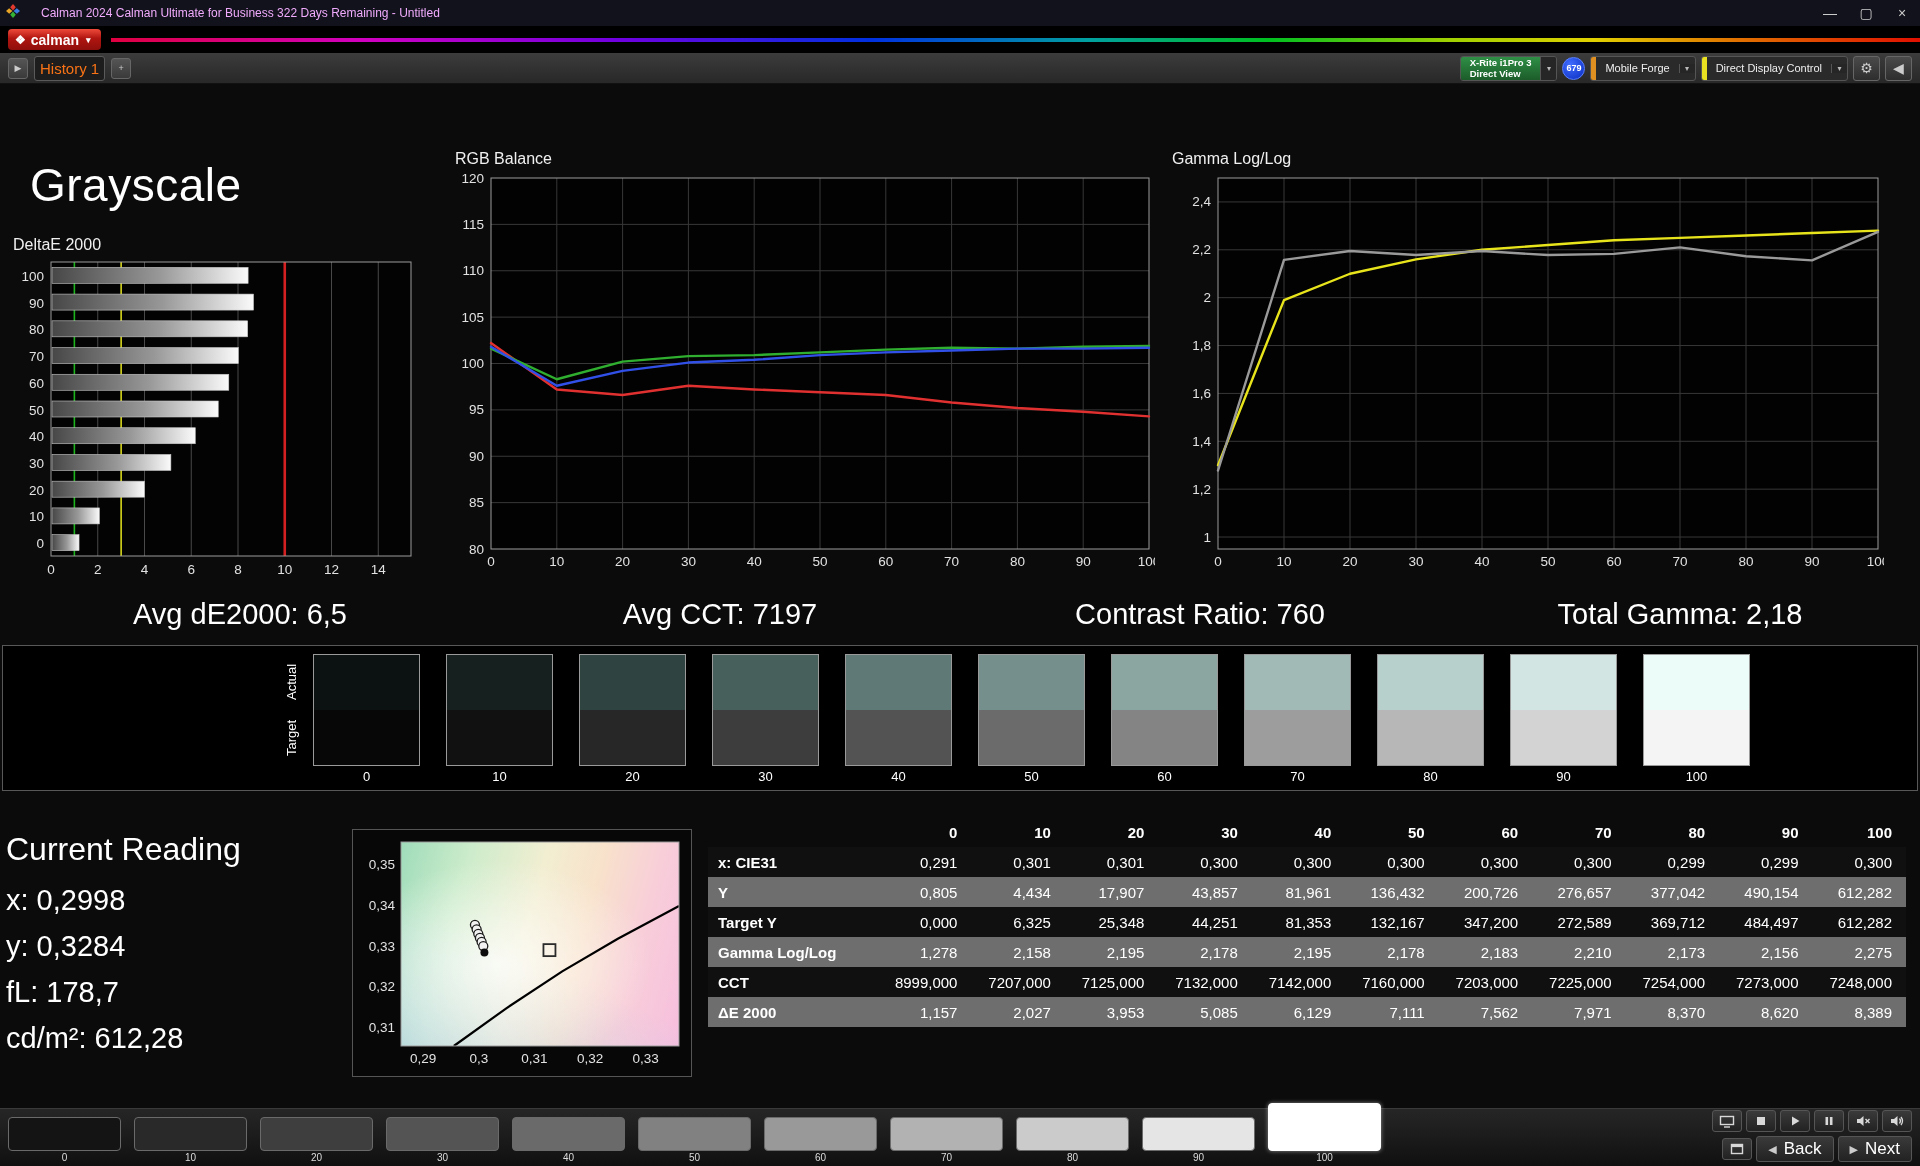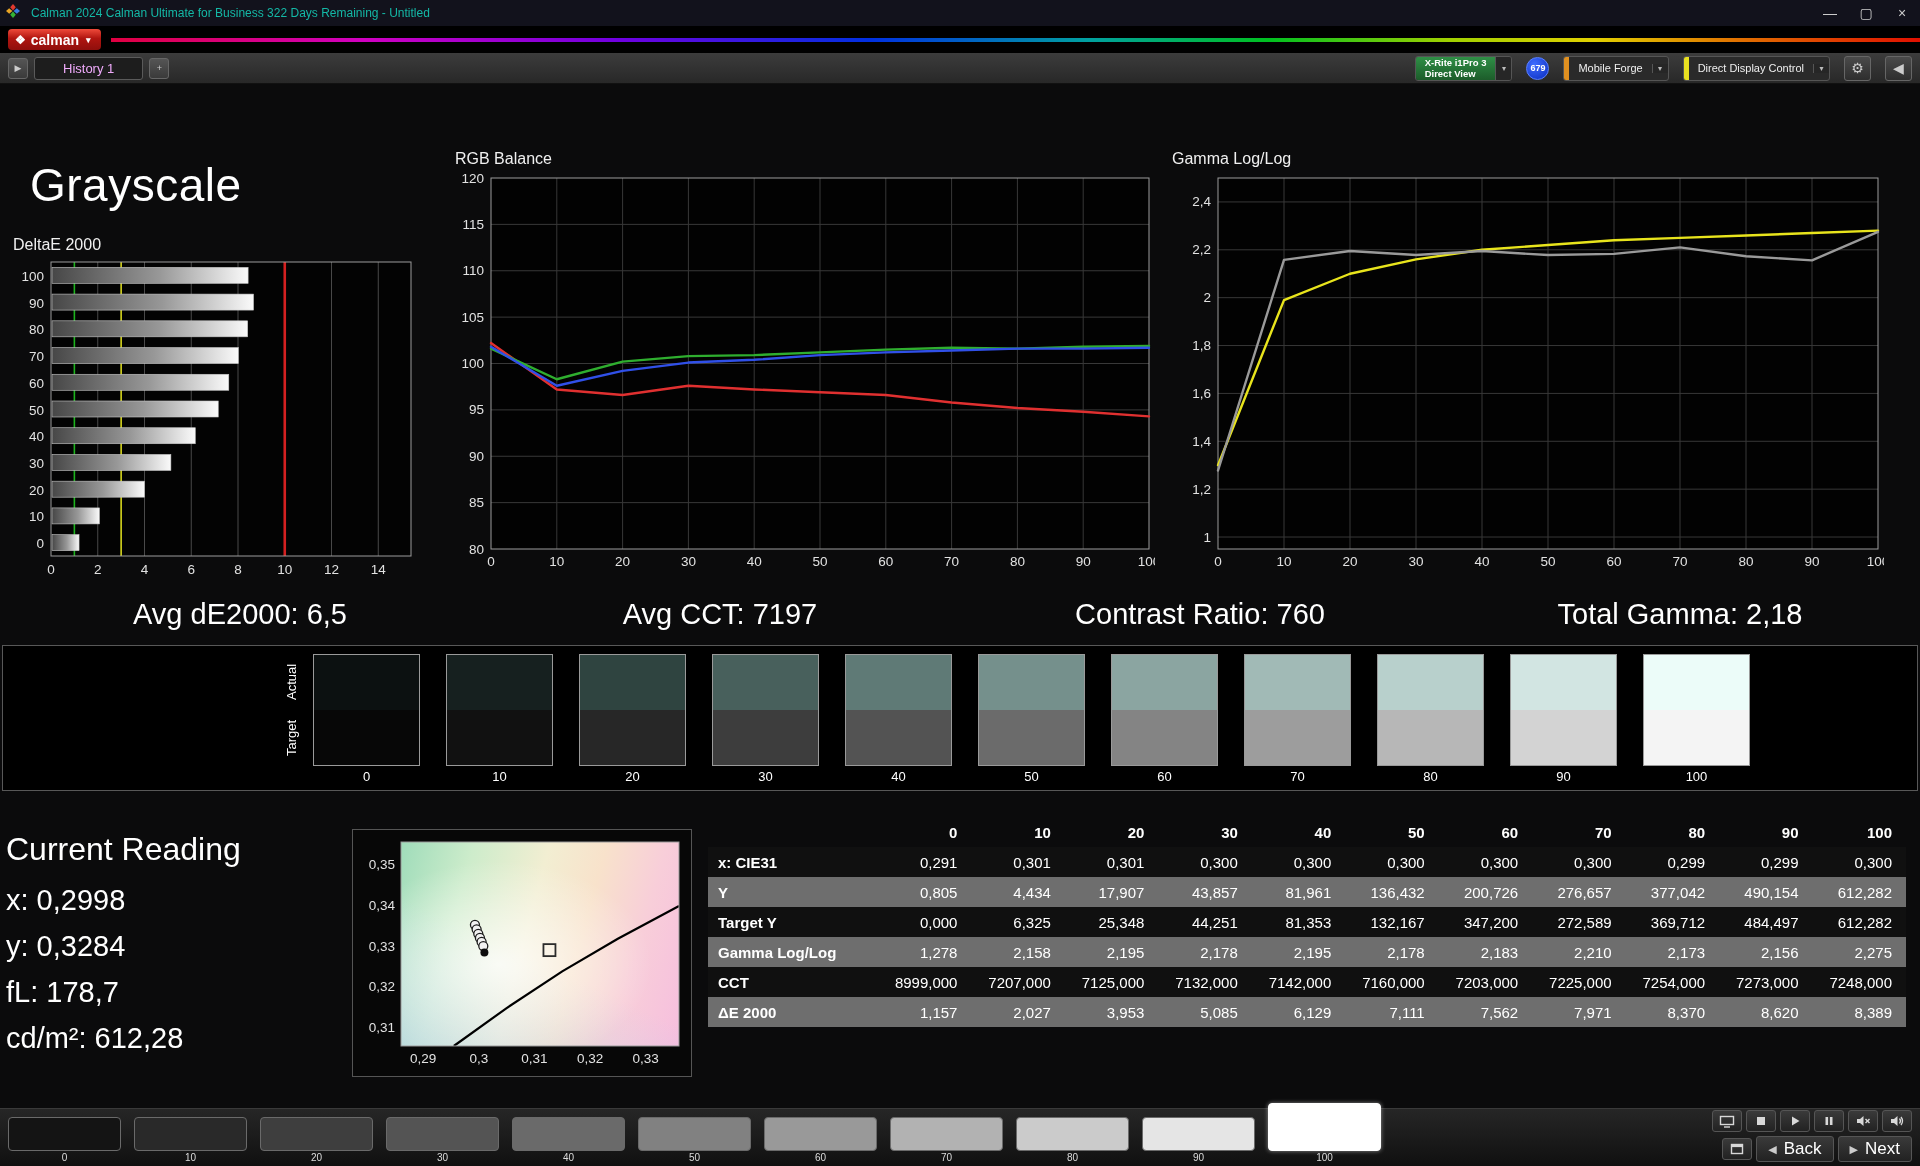--- a/index.html
+++ b/index.html
@@ -2,40 +2,40 @@
 <html><head>
 <meta charset="utf-8">
 <style>
   *{margin:0;padding:0;box-sizing:border-box}
   html,body{width:1920px;height:1166px;background:#000;overflow:hidden;
     font-family:"Liberation Sans",sans-serif;}
   .app{position:relative;width:1920px;height:1166px;background:#0b0b0c;color:#eee}
 
   
   .titlebar{height:26px;background:#12121c;display:flex;align-items:center;padding-left:6px}
-  .title-text{font-size:12px;color:#14b8a6;margin-left:11px}
+  .title-text{font-size:12px;color:#f0abfc;margin-left:21px}
   .win-controls{margin-left:auto;display:flex}
   .win-btn{width:36px;height:26px;display:flex;align-items:center;justify-content:center;color:#ccc;font-size:14px;cursor:pointer}
 
   
   .logobar{height:27px;background:#000;display:flex;align-items:center;padding-left:8px}
   .calman-logo{height:21px;padding:0 10px 0 7px;background:linear-gradient(180deg,#ef4a3a,#b01510 45%,#8f0f0c);
     border-radius:4px;display:flex;align-items:center;gap:5px;color:#fff;font-weight:bold;font-size:14px;cursor:pointer}
   .logo-diamond{font-size:12px}
   .logo-caret{font-size:9px;margin-left:2px}
   .rainbow{flex:1;height:4px;margin-left:10px;margin-right:0;
     background:linear-gradient(90deg,#e00040,#d000c0 14%,#7000e0 28%,#0030e0 42%,#00a0a0 54%,#00c020 64%,#a0d000 74%,#e0d000 82%,#e07000 90%,#e01000 100%)}
 
   
   .tabbar{height:31px;background:linear-gradient(180deg,#3c3c3c,#282828);display:flex;align-items:center;
     padding:0 8px;gap:6px;border-bottom:1px solid #111}
   .mini-btn{width:20px;height:21px;background:linear-gradient(180deg,#555,#3a3a3a);border:1px solid #666;
     border-radius:3px;color:#ccc;font-size:9px;display:flex;align-items:center;justify-content:center;cursor:pointer}
-  .tab{background:#1d1d1d;border:1px solid #5a5a5a;border-radius:3px;padding:3px 28px;font-size:13px;color:#f0abfc;cursor:pointer}
-  .tab-right{margin-left:auto;display:flex;align-items:center;gap:14px}
+  .tab{background:#1d1d1d;border:1px solid #5a5a5a;border-radius:3px;padding:3px 5px;font-size:15px;color:#f97316;cursor:pointer}
+  .tab-right{margin-left:auto;display:flex;align-items:center;gap:5px}
   .meter{display:flex;align-items:stretch;height:25px;border:1px solid #555;border-radius:3px;overflow:hidden;cursor:pointer}
   .meter-main{background:linear-gradient(180deg,#2f8f46,#1c5c2a);padding:1px 9px;font-size:9.5px;line-height:11px;
     color:#fff;display:flex;flex-direction:column;justify-content:center;font-weight:bold}
   .dd-caret{width:16px;background:#262626;display:flex;align-items:center;justify-content:center;font-size:8px;color:#bbb;border-left:1px solid #555}
   .badge{width:23px;height:23px;border-radius:50%;background:radial-gradient(circle at 35% 30%,#3f6cff,#0a2dc0);
     border:1px solid #5a80ff;color:#fff;font-size:9px;display:flex;align-items:center;justify-content:center;font-weight:bold;cursor:pointer}
   .dd{display:flex;align-items:center;height:25px;background:#2a2a2a;border:1px solid #555;border-radius:3px;
     overflow:hidden;font-size:11px;color:#eee;cursor:pointer}
   .dd .stripe{width:5px;align-self:stretch}
   .dd .dd-label{padding:0 9px;white-space:nowrap}

